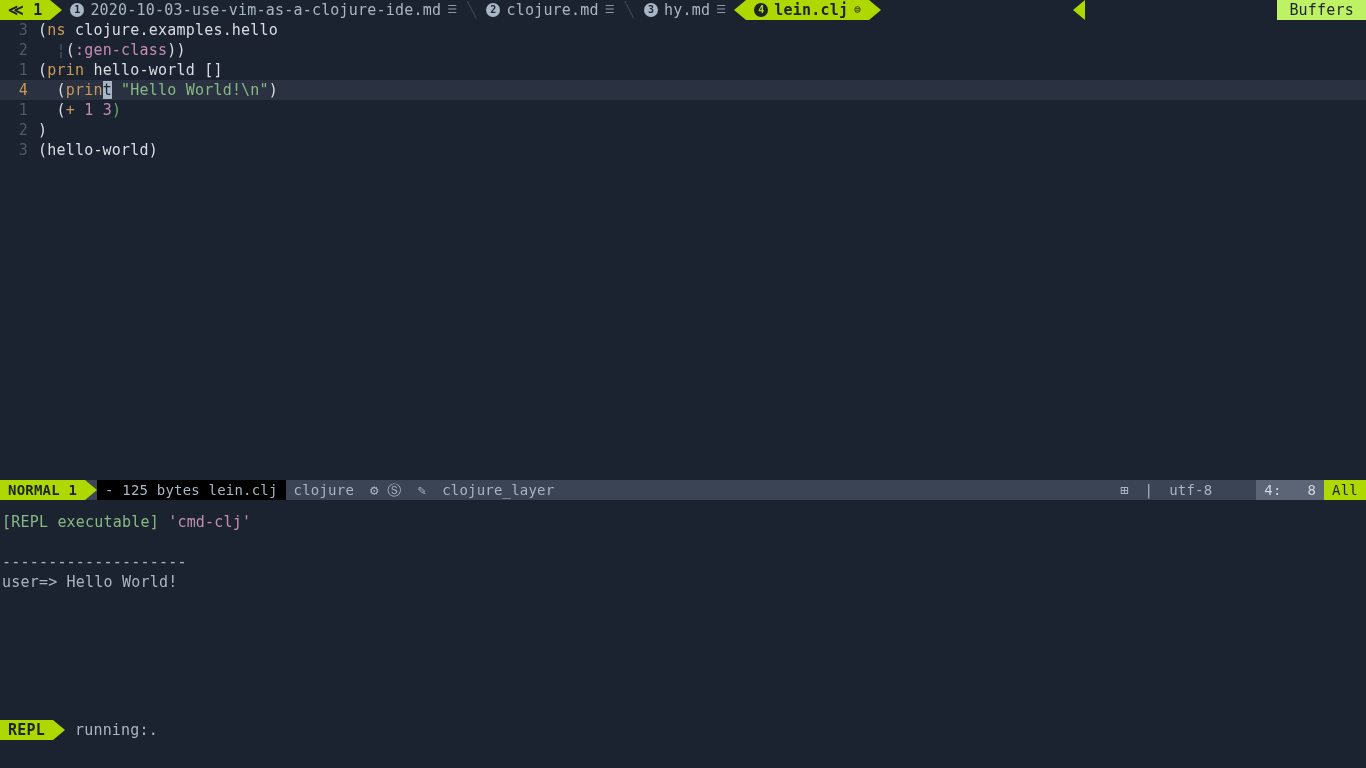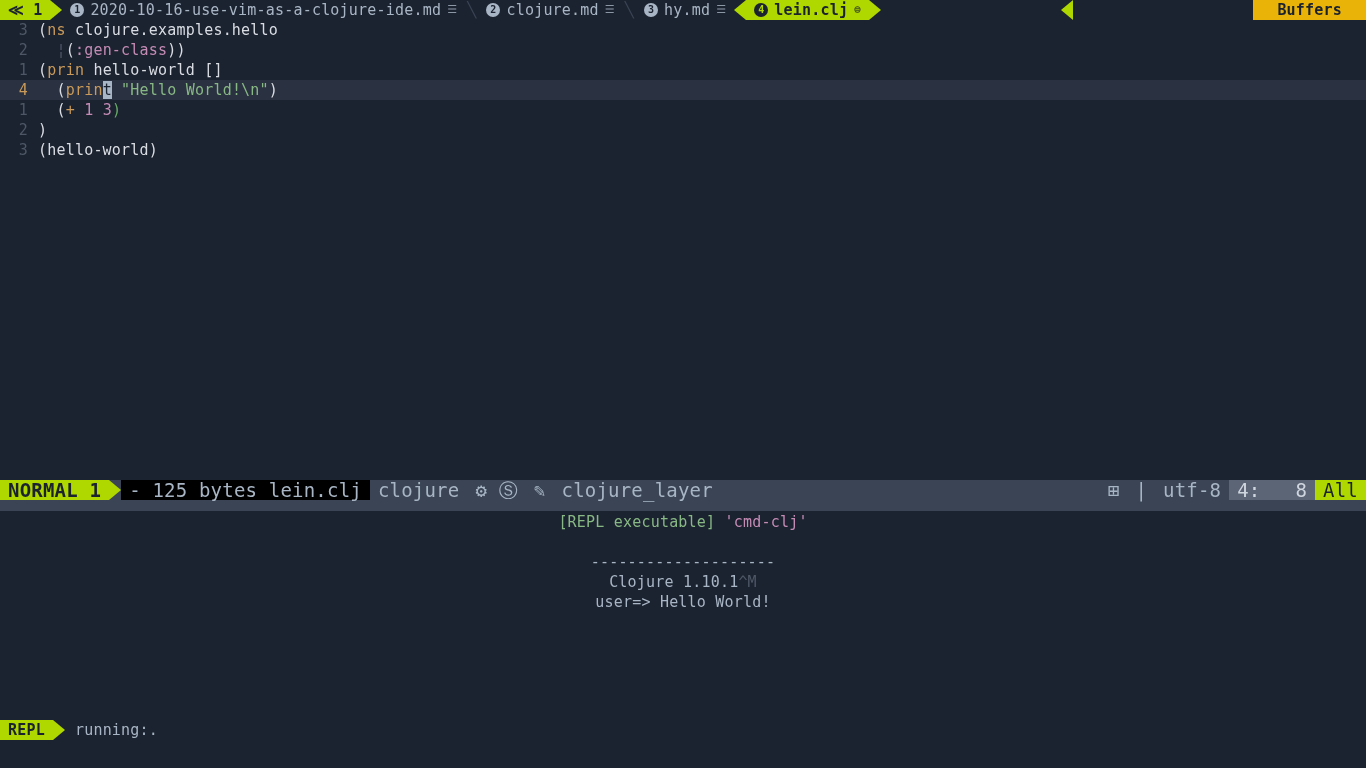--- a/index.html
+++ b/index.html
@@ -57,24 +57,24 @@
   }
   .sep-green-to-dark { border-left:12px solid #afd700; }
   .sep-dark-to-green-l {
     width:0;height:0;
     border-top:10px solid transparent;
     border-bottom:10px solid transparent;
     border-right:12px solid #afd700;
   }
   .tabbar .right {
     margin-left:auto;
-    background:#eab308;
+    background:#bef264;
     color:#1c2330;
-    font-weight:bold;
-    padding:0 24px;
+    font-weight:normal;
+    padding:0 12px;
     display:flex;align-items:center;
   }
 
   
   .editor { padding-top:0; }
   .codeline {
     display:flex;
     height:20px;
     align-items:center;
   }
@@ -99,41 +99,40 @@
   .cursor-block{
     background:#a8b5c4;
     color:#1c2330;
   }
 
   
   .statusline {
     position:absolute;
     top:480px;
     left:0; right:0;
-    height:31px;
+    height:20px;
     background:#3a4454;
     display:flex;
-    align-items:flex-start;
+    align-items:center;
     color:#a8b5c4;
-    font-size:19px;
+    font-size:14px;
   }
   .sl-seg{ display:flex; align-items:center; padding:0 8px; white-space:pre; }
   .sl-mode{ background:#afd700; color:#1c2330; font-weight:bold; }
   .sl-dark{ background:#000000; }
   .sl-right{ margin-left:auto; display:flex; align-items:stretch; }
   .sl-all{ background:#afd700; color:#1c2330; font-weight:normal; }
-  .sl-pale{ background:#5b6576; color:#d0d6df; }
+  .sl-pale{ background:#5b6576; color:#d0d6df;margin-left:36px; }
 
   
   .repl {
     position:absolute;
-    top:512px;
+    top:500px;
     left:0; right:0;
-    padding:0 2px;
-    text-align:center;
+    padding:12px 2px;
   }
   .repl .ln { height:20px; white-space:pre; }
   .repl-bracket { color:#88b884; }
   .repl-quote   { color:#c48bb5; }
   .repl-dim     { color:#4d5766; }
 
   
   .replbar{
     position:absolute;
     top:720px; left:0; right:0; height:20px;
@@ -156,21 +155,21 @@
 </style>
 </head>
 <body>
 
 <div class="tabbar">
   <div class="tabseg tab-left-count">≪ 1</div>
   <div class="sep-r sep-green-to-dark"></div>
 
   <div class="tabseg tab-inactive">
     <span class="circle-badge">1</span>
-    <span>2020-10-16-use-vim-as-a-clojure-ide.md</span>
+    <span>2020-10-03-use-vim-as-a-clojure-ide.md</span>
     <span class="modflag">☰</span>
   </div>
   <div class="tabsep-slash">╲</div>
 
   <div class="tabseg tab-inactive">
     <span class="circle-badge">2</span>
     <span>clojure.md</span>
     <span class="modflag">☰</span>
   </div>
   <div class="tabsep-slash">╲</div>
@@ -239,21 +238,20 @@
     <div class="sl-seg">utf-8</div>
     <div class="sl-seg sl-pale">4:   8</div>
     <div class="sl-seg sl-all">All</div>
   </div>
 </div>
 
 <div class="repl" id="repl">
     <div class="ln"><span class="repl-bracket">[REPL executable]</span><span> </span><span class="repl-quote">'cmd-clj'</span></div>
     <div class="ln"><span></span></div>
     <div class="ln"><span>--------------------</span></div>
-    <div class="ln"><span>Clojure 1.10.1</span><span class="repl-dim">^M</span></div>
     <div class="ln"><span>user=&gt; Hello World!</span></div>
   </div>
 
 <div class="replbar">
   <div class="lbl">REPL</div>
   <div class="sep-r sep-green-to-dark"></div>
   <div class="txt">running:.</div>
 </div>
 
 </body></html>

